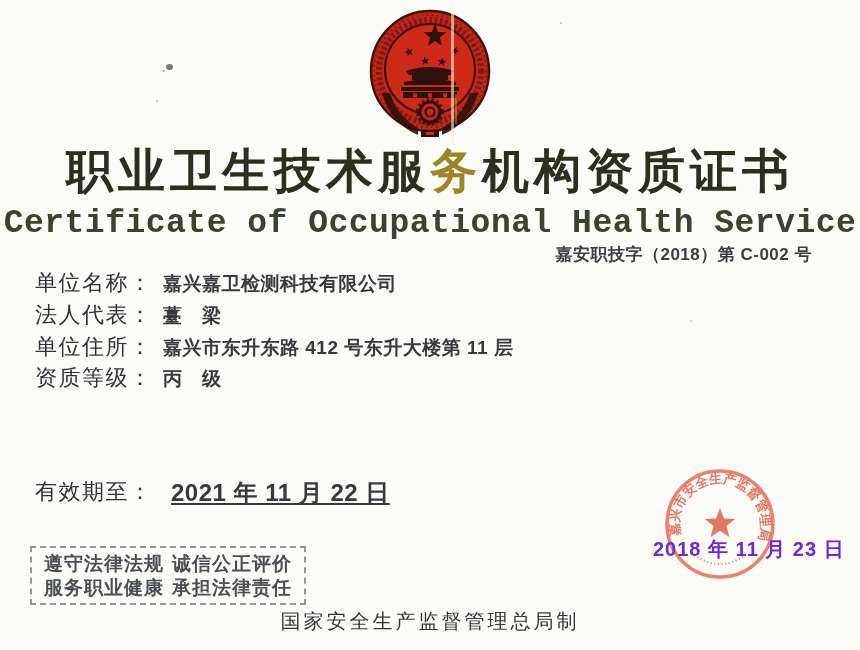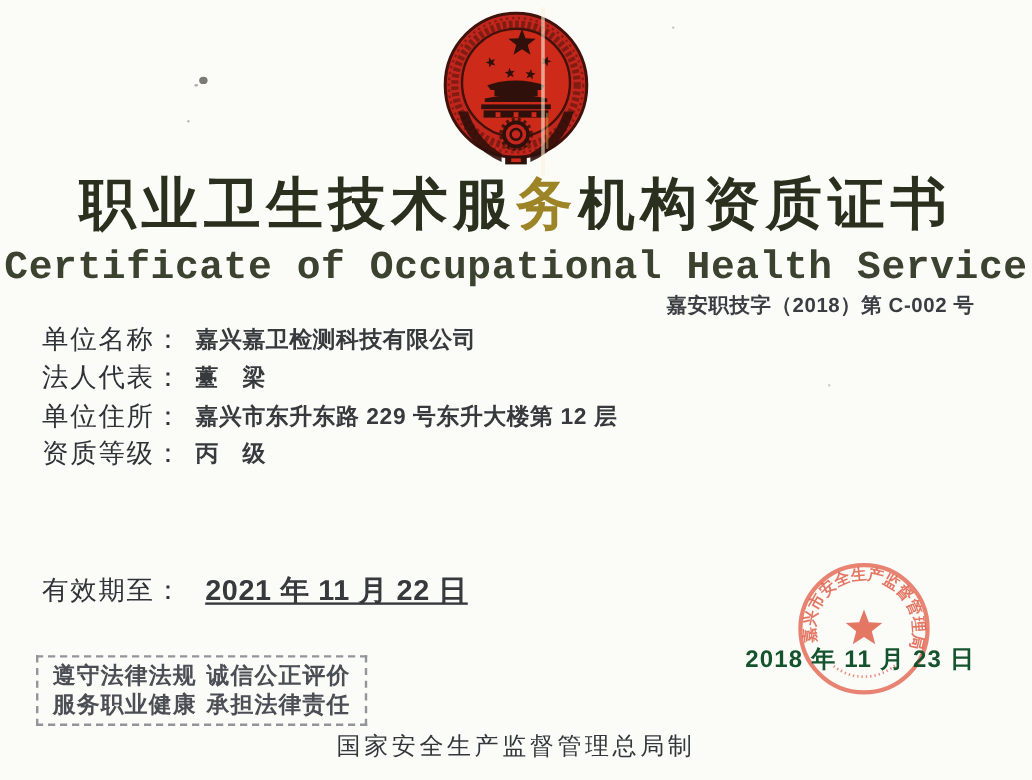--- a/index.html
+++ b/index.html
@@ -42,22 +42,22 @@
     margin-left:10px;margin-top:2px;
     font-size:19px;font-weight:bold;color:#37393d;letter-spacing:.5px;line-height:1.2;
   }
   #row-0{top:271px;} #row-1{top:303px;} #row-2{top:335px;}
   #row-3{top:366px;} #row-4{top:397px;}
   .validity{top:477px;align-items:center;}
   .validity .value{margin-left:18px;font-size:24px;text-decoration:underline;}
   
   .seal{position:absolute;left:650px;top:452px;width:140px;height:144px;opacity:.9;}
   .issue-date{
-    position:absolute;left:621px;top:536px;z-index:5;
-    font-size:20px;font-weight:bold;color:#14532d;letter-spacing:1px;white-space:nowrap;
+    position:absolute;left:653px;top:536px;z-index:5;
+    font-size:20px;font-weight:bold;color:#6d28d9;letter-spacing:1px;white-space:nowrap;
   }
   
   .pledge-box{
     position:absolute;left:30px;top:546px;width:276px;height:59px;
     box-sizing:border-box;border:2px dashed #94959a;
     display:flex;flex-direction:column;justify-content:space-evenly;
     padding:0 12px;
   }
   .pledge-line{display:flex;justify-content:space-between;
     font-family:"Liberation Serif","DejaVu Serif",serif;
@@ -125,21 +125,21 @@
   <div class="row" id="row-0">
     <span class="label">单位名称：</span>
     <span class="value">嘉兴嘉卫检测科技有限公司</span>
   </div>
   <div class="row" id="row-1">
     <span class="label">法人代表：</span>
     <span class="value">薹　梁</span>
   </div>
   <div class="row" id="row-2">
     <span class="label">单位住所：</span>
-    <span class="value">嘉兴市东升东路 229 号东升大楼第 12 层</span>
+    <span class="value">嘉兴市东升东路 412 号东升大楼第 11 层</span>
   </div>
   <div class="row" id="row-3">
     <span class="label">资质等级：</span>
     <span class="value">丙　级</span>
   </div>
 
   <div class="row validity">
     <span class="label">有效期至：</span>
     <span class="value">2021 年 11 月 22 日</span>
   </div>

